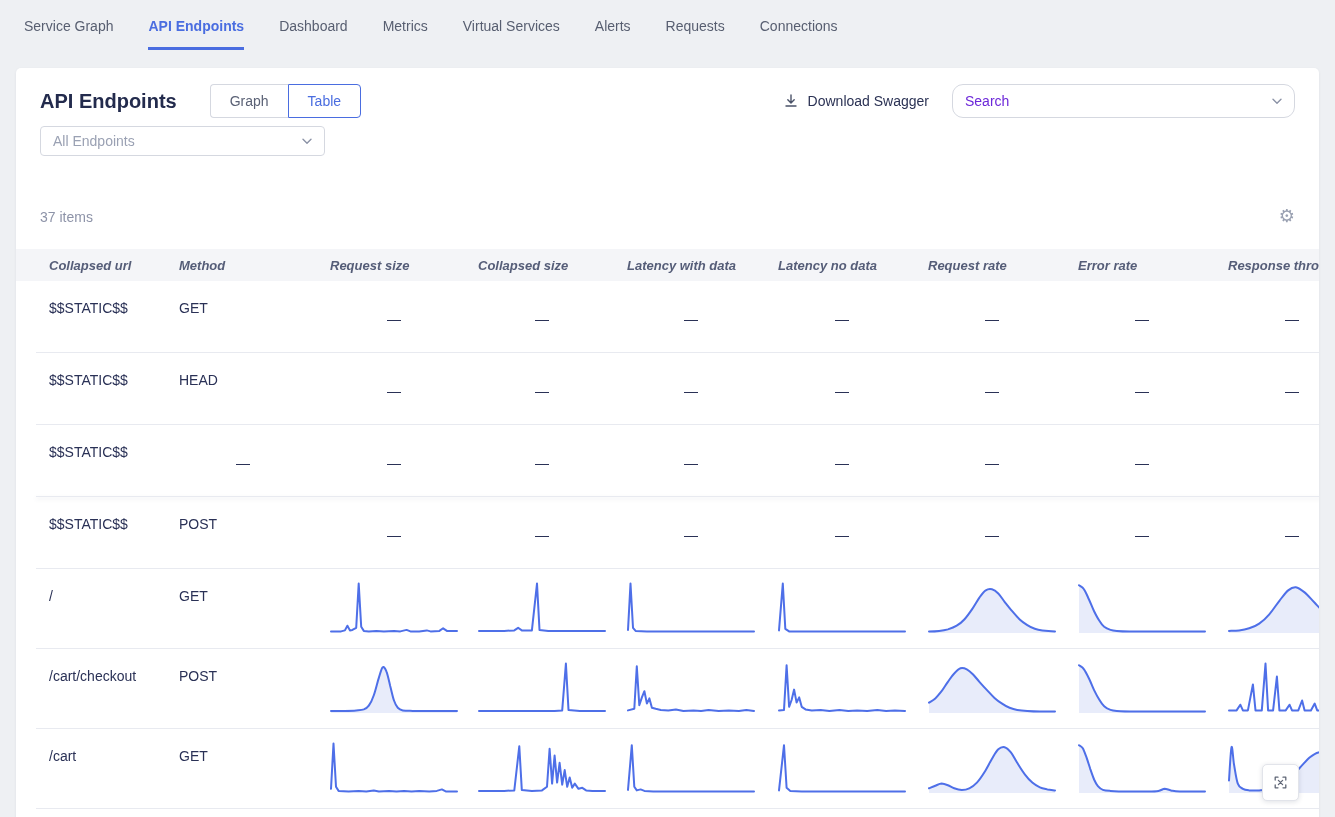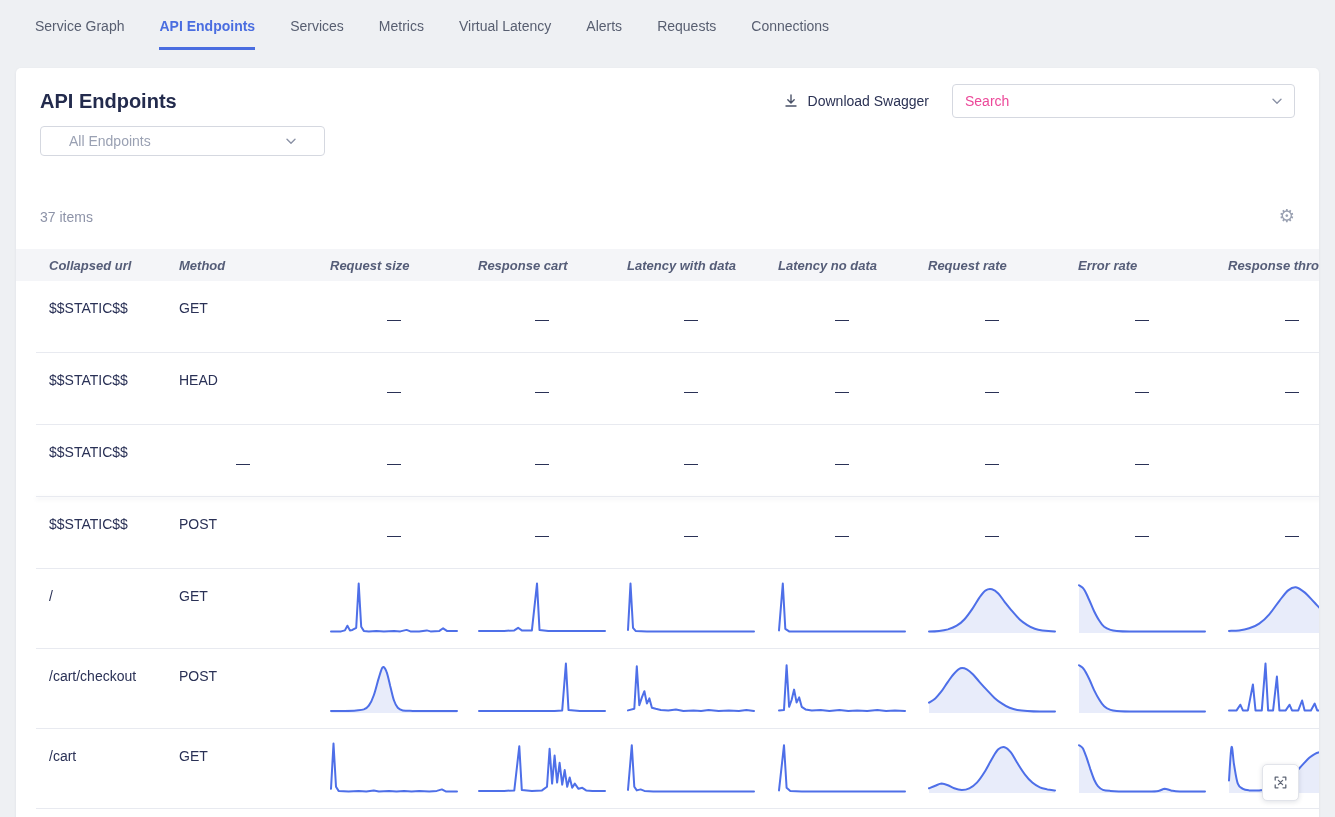--- a/index.html
+++ b/index.html
@@ -5,45 +5,45 @@
   * { box-sizing: border-box; margin: 0; padding: 0; }
   html, body { width: 1335px; height: 817px; }
   body {
     position: relative;
     overflow: hidden;
     background: #eef0f3;
     font-family: "Liberation Sans", sans-serif;
     color: #2a3156;
   }
   
-  nav { display: flex; gap: 35px; padding: 16px 20px 0 35px; }
+  nav { display: flex; gap: 35px; padding: 16px 20px 0 24px; }
   .tab { font-size: 14px; line-height: 20px; color: #575e70; padding-bottom: 14px; cursor: pointer; white-space: nowrap; }
   .tab.active { color: #4a6de0; font-weight: 700; border-bottom: 3px solid #4a6de0; padding-bottom: 11px; }
   
   .card {
     position: absolute; left: 16px; top: 68px; width: 1303px; height: 780px;
     background: #fff; border-radius: 5px; overflow: hidden;
     box-shadow: 0 1px 3px rgba(24,32,56,0.07);
   }
   .panel-head { display: flex; align-items: center; padding: 16px 24px 0 24px; height: 50px; }
   .panel-title { font-size: 20px; font-weight: 700; color: #232b4d; }
   .toggle { display: flex; margin-left: 33px; height: 34px; }
   .tbtn { padding: 0 19px; font-size: 14px; display: flex; align-items: center;
           background: #fff; border: 1px solid #d5d8e0; color: #5a6175; cursor: pointer; }
   .tbtn.left { border-radius: 4px 0 0 4px; border-right: none; }
   .tbtn.selected { border: 1px solid #4a6de0; color: #4a6de0; border-radius: 0 4px 4px 0; }
   .download { margin-left: auto; display: flex; align-items: center; gap: 9px;
               font-size: 14px; color: #2b3254; cursor: pointer; margin-right: 23px; white-space: nowrap; }
-  .searchbox { width: 343px; height: 34px; border: 1px solid #d5d8e0; border-radius: 4px;
+  .searchbox { width: 343px; height: 34px; border: 1px solid #d5d8e0; border-radius: 11px;
                display: flex; align-items: center; justify-content: space-between;
-               padding: 0 12px; font-size: 14px; color: #ec4899; background: #fff; cursor: pointer; }
+               padding: 0 12px; font-size: 14px; color: #6d28d9; background: #fff; cursor: pointer; }
   .filter-row { padding: 8px 24px 0 24px; }
   .selectbox { width: 285px; height: 30px; border: 1px solid #d5d8e0; border-radius: 4px;
                display: flex; align-items: center; justify-content: space-between;
-               padding: 0 28px; font-size: 14px; color: #9aa1b3; background: #fff; cursor: pointer; }
+               padding: 0 12px; font-size: 14px; color: #9aa1b3; background: #fff; cursor: pointer; }
   .meta-row { display: flex; justify-content: space-between; align-items: flex-end; padding: 51px 24px 0 24px; }
   .items-count { font-size: 14px; color: #8d93a8; }
   .gear { font-size: 18px; color: #9aa1b2; cursor: pointer; line-height: 1; }
   
   .table { margin-top: 24px; width: 1450px; }
   .thead, .trow {
     display: grid;
     grid-template-columns: 130px 151px 148px 149px 151px 150px 150px 150px 150px;
     padding-left: 33px;
   }
@@ -64,31 +64,35 @@
     box-shadow: 0 1px 5px rgba(30,40,70,0.14);
     display: flex; align-items: center; justify-content: center; cursor: pointer; z-index: 5;
   }
 </style>
 </head>
 <body>
 
 <nav id="nav">
     <div class="tab">Service Graph</div>
     <div class="tab active">API Endpoints</div>
-    <div class="tab">Services</div>
+    <div class="tab">Dashboard</div>
     <div class="tab">Metrics</div>
-    <div class="tab">Virtual Latency</div>
+    <div class="tab">Virtual Services</div>
     <div class="tab">Alerts</div>
     <div class="tab">Requests</div>
     <div class="tab">Connections</div>
   </nav>
 
 <main class="card">
   <div class="panel-head">
     <div class="panel-title">API Endpoints</div>
+    <div class="toggle">
+      <div class="tbtn left">Graph</div>
+      <div class="tbtn selected">Table</div>
+    </div>
     <div class="download">
       <svg width="16" height="16" viewBox="0 0 16 16">
         <path d="M8 2 L8 9.5 M4.8 6.8 L8 10 L11.2 6.8 M3 13 L13 13" fill="none" stroke="#4a5268" stroke-width="1.4" stroke-linecap="round" stroke-linejoin="round"></path>
       </svg>
       <span>Download Swagger</span>
     </div>
     <div class="searchbox">
       <span>Search</span>
       <svg width="10" height="7" viewBox="0 0 10 7">
         <path d="M1 1.3 L5 5.3 L9 1.3" fill="none" stroke="#8b92a6" stroke-width="1.4" stroke-linecap="round" stroke-linejoin="round"></path>
@@ -108,21 +112,21 @@
   <div class="meta-row">
     <span class="items-count">37 items</span>
     <span class="gear">⚙</span>
   </div>
 
   <div class="table">
     <div class="thead" id="thead">
         <div class="th">Collapsed url</div>
         <div class="th">Method</div>
         <div class="th">Request size</div>
-        <div class="th">Response cart</div>
+        <div class="th">Collapsed size</div>
         <div class="th">Latency with data</div>
         <div class="th">Latency no data</div>
         <div class="th">Request rate</div>
         <div class="th">Error rate</div>
         <div class="th">Response throughput</div>
       </div>
     <div id="tbody">
         <div class="trow">
           <div class="td">$$STATIC$$</div>
           <div class="td">GET</div>

